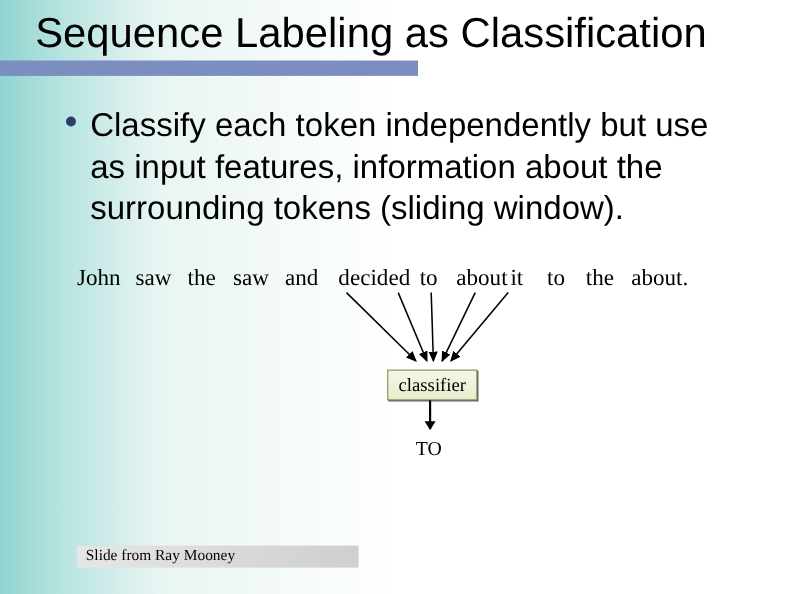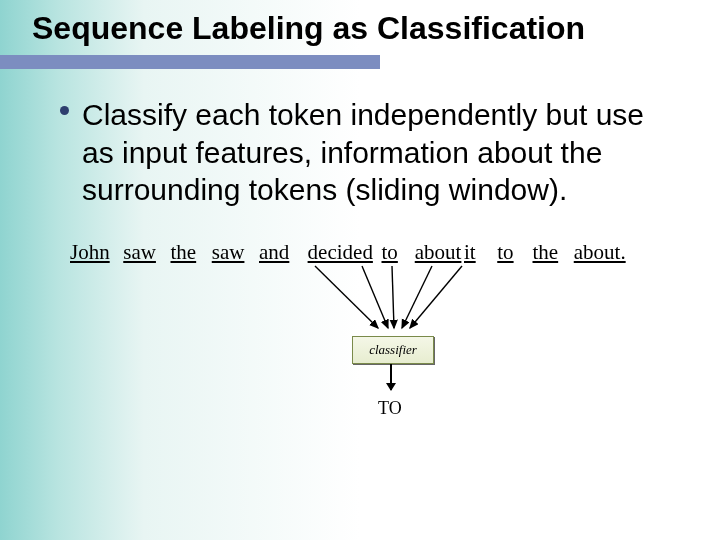--- a/index.html
+++ b/index.html
@@ -14,23 +14,23 @@
   .slide {
     position: relative;
     width: 720px;
     height: 540px;
     background: linear-gradient(to right, #8fd4d0 0%, #b8e4e0 8%, #e8f5f3 20%, #ffffff 50%);
   }
   .title {
     position: absolute;
     top: 10px;
     left: 32px;
-    font-size: 32px;
+    font-size: 38px;
     color: #000;
-    font-weight: bold;
+    font-weight: normal;
   }
   .title-rule {
     position: absolute;
     top: 55px;
     left: 0;
     width: 380px;
     height: 14px;
     background: #7c8dc0;
   }
   .bullet-block {
@@ -55,44 +55,42 @@
     position: absolute;
     top: 240px;
     left: 70px;
     width: 630px;
     font-family: "Times New Roman", Times, serif;
     font-size: 21px;
     color: #000;
   }
   .sentence-row span {
     display: inline-block;
-    text-decoration: underline;
   }
   .svg-arrows {
     position: absolute;
     top: 262px;
     left: 0;
     width: 720px;
     height: 80px;
     pointer-events: none;
   }
   .classifier-box {
     position: absolute;
     top: 336px;
     left: 352px;
     width: 80px;
     height: 26px;
     border: 1.5px solid #7a8a4a;
     background: linear-gradient(to bottom, #f4f7e7, #e7edd0);
     font-family: "Times New Roman", Times, serif;
-    font-size: 13px;
+    font-size: 17px;
     text-align: center;
     line-height: 26px;
     box-shadow: 1px 1px 0 #666;
-    font-style: italic;
   }
   .down-arrow {
     position: absolute;
     top: 364px;
     left: 390px;
     width: 2px;
     height: 26px;
     background: #000;
   }
   .down-arrow::after {
@@ -167,14 +165,15 @@
     <line x1="432" y1="4" x2="402" y2="66" stroke="#000" stroke-width="1.4" marker-end="url(#ah)"></line>
     <line x1="462" y1="4" x2="410" y2="66" stroke="#000" stroke-width="1.4" marker-end="url(#ah)"></line>
   </svg>
 
   <div class="classifier-box">classifier</div>
 
   <div class="down-arrow"></div>
 
   <div class="output-label">TO</div>
 
+  <div class="credit-bar">Slide from Ray Mooney</div>
 
 </div>
 
 </body></html>

